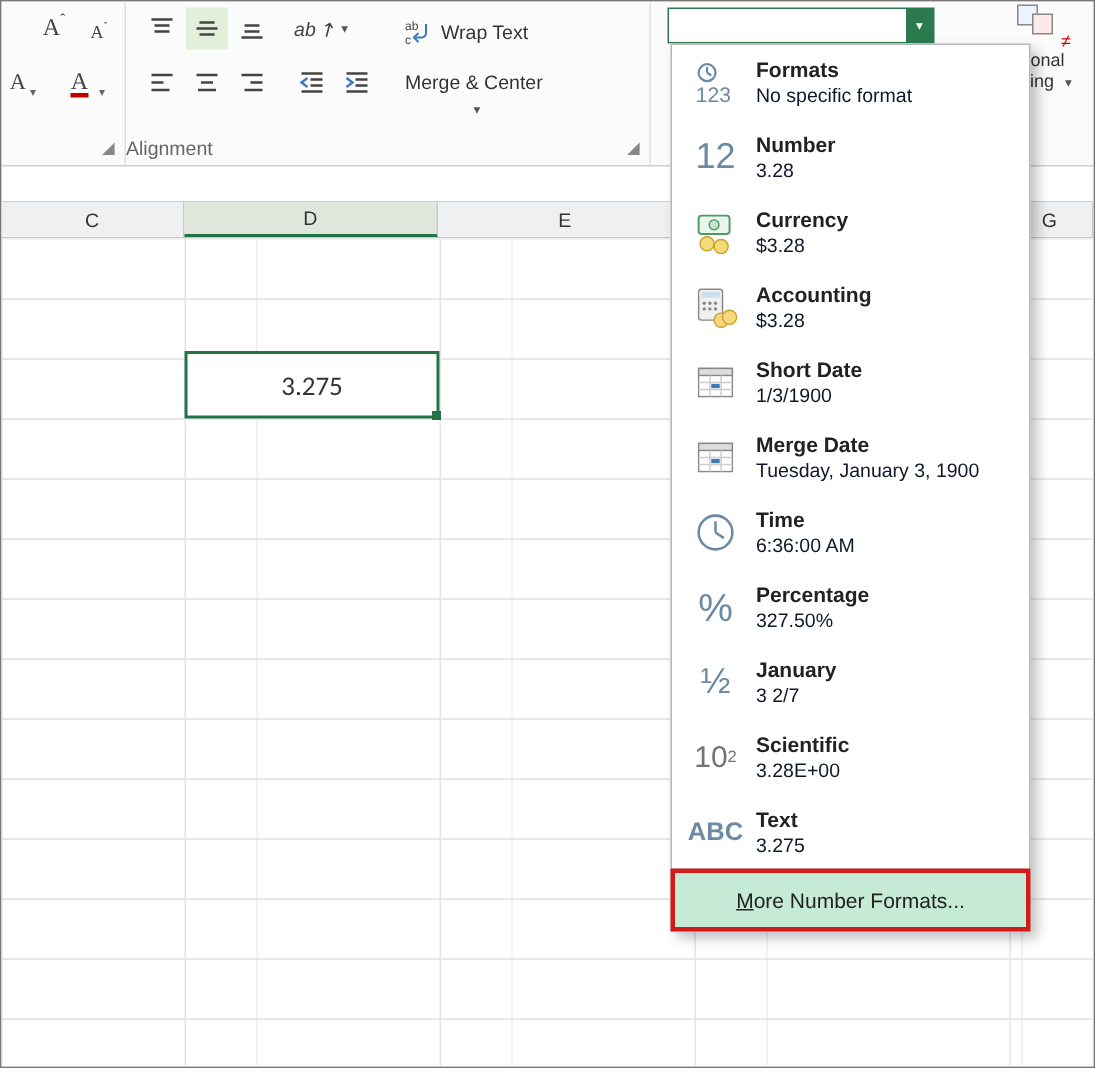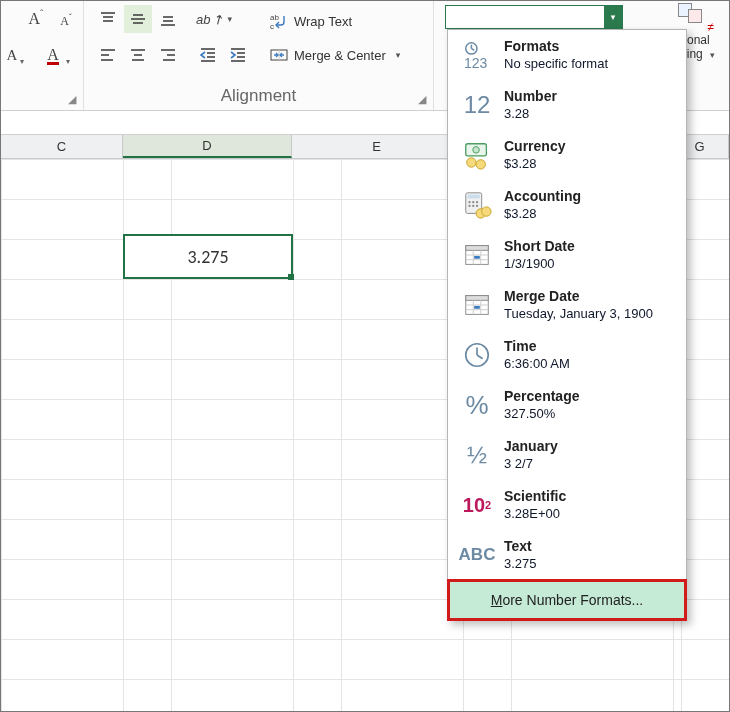--- a/index.html
+++ b/index.html
@@ -28,23 +28,23 @@
     bottom: 0;
     border-right: 1px solid #e0e0e0;
   }
   .rgroup.font { left: 3px; width: 80px; }
   .rgroup.align { left: 83px; width: 350px; }
   .rgroup.cond  { left: 660px; width: 68px; border-right: none;}
   .glabel {
     position: absolute;
     bottom: 4px;
     left: 0; right: 0;
-    text-align: center;
+    text-align: left;
     color: #666;
-    font-size: 17px;
+    font-size: 13px;
   }
   .dlaunch {
     position: absolute;
     bottom: 5px; right: 3px;
     width: 12px; height: 12px;
     color: #888;
     font-size: 11px;
     line-height: 12px;
   }
   .rbtn {
@@ -74,20 +74,21 @@
     display: flex; align-items: center; gap: 6px;
     height: 28px;
     padding: 0 6px;
   }
   .merge-center {
     position: absolute;
     left: 180px; top: 40px;
     display: flex; align-items: center; gap: 6px;
     height: 28px;
     padding: 0 6px;
+    flex-direction: column;
   }
   .dd-caret { font-size:9px; color:#555; margin-left:4px; }
   
   .num-combo {
     position: absolute;
     left: 444px; top: 4px;
     width: 178px; height: 24px;
     border: 1px solid #2a7a4e;
     background: #fff;
     display: flex;
@@ -497,21 +498,21 @@
 
   <div class="num-item">
     <div class="ico" style="font-size:24px;color:#6c8aa3;">½</div>
     <div class="txt">
       <div class="title">January</div>
       <div class="sub">3 2/7</div>
     </div>
   </div>
 
   <div class="num-item">
-    <div class="ico" style="font-size:20px;color:#be185d;font-weight:bold;">10<span style="font-size:11px;vertical-align:super;">2</span></div>
+    <div class="ico" style="font-size:20px;color:#737373;">10<span style="font-size:11px;vertical-align:super;">2</span></div>
     <div class="txt">
       <div class="title">Scientific</div>
       <div class="sub">3.28E+00</div>
     </div>
   </div>
 
   <div class="num-item">
     <div class="ico" style="font-size:17px;color:#6c8aa3; font-weight:600;">ABC</div>
     <div class="txt">
       <div class="title">Text</div>

